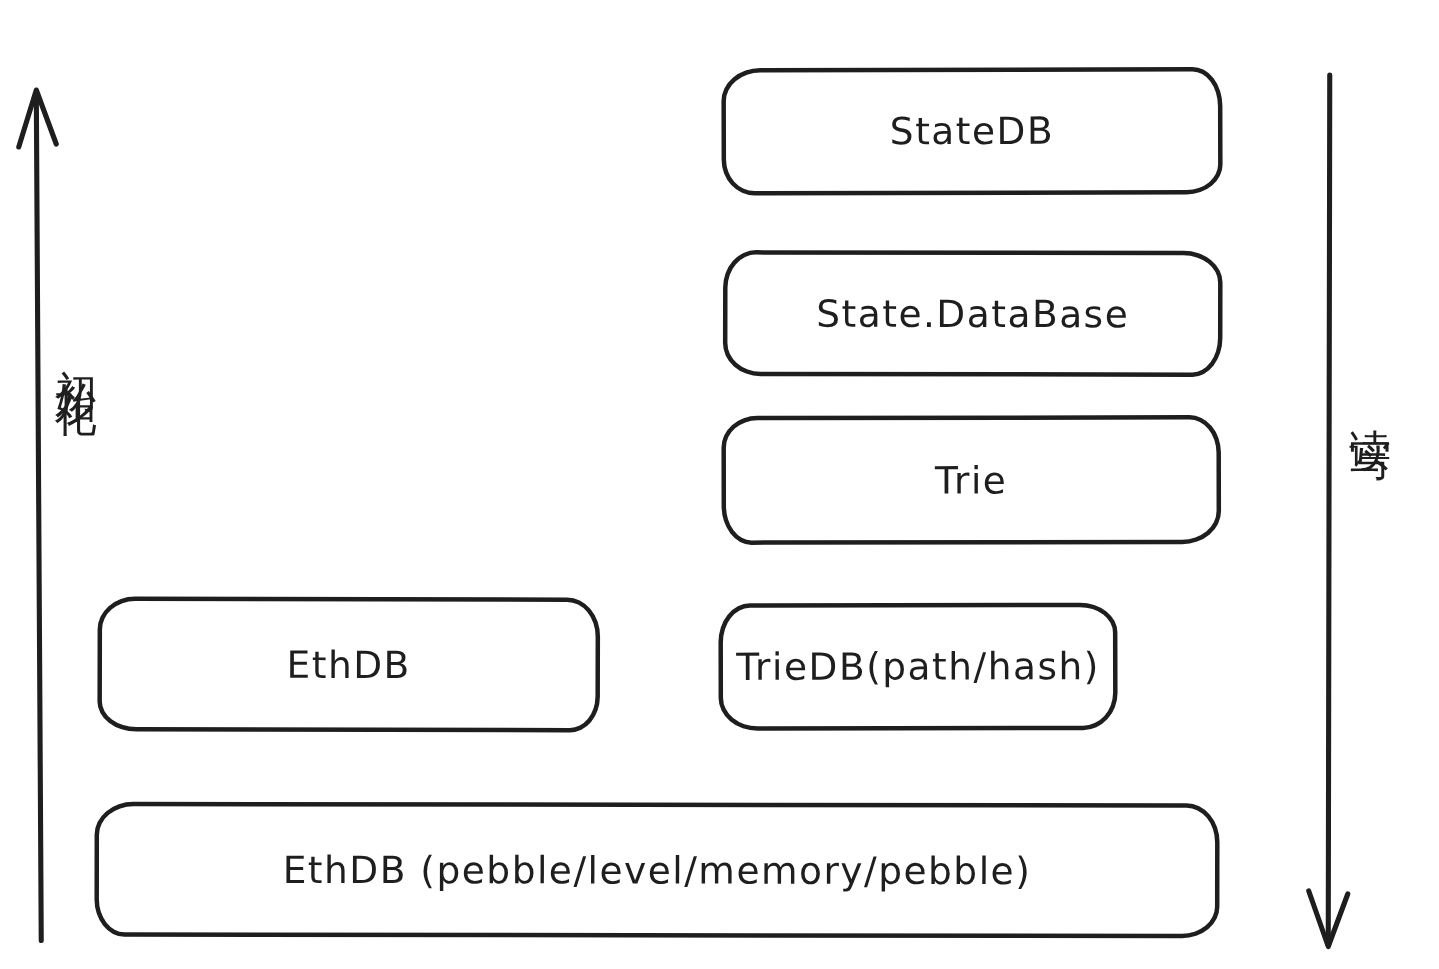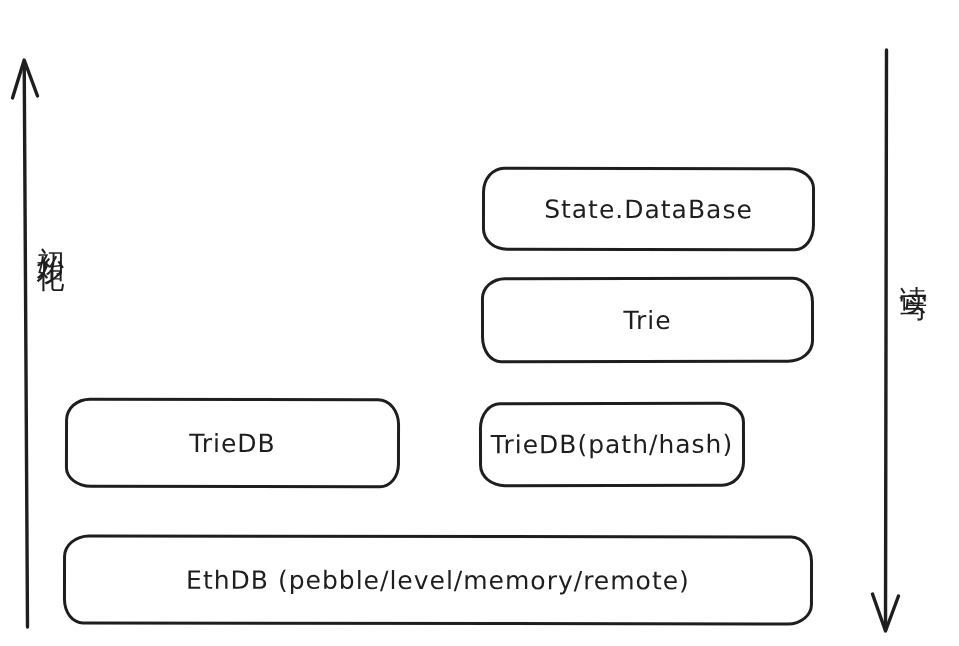--- a/index.html
+++ b/index.html
@@ -71,37 +71,40 @@
     <g>
       <path d="M27.5 627 Q24.8 340 24.2 62" stroke="#1e1e1e"></path>
       <path d="M12.5 98 L24.2 60 L37.5 96" stroke="#1e1e1e"></path>
     </g>
     <g>
       <path d="M886.5 50 Q886.2 340 885.5 630" stroke="#1e1e1e"></path>
       <path d="M872.5 594 L885.5 631 L898.5 596" stroke="#1e1e1e"></path>
     </g>
   </svg>
 
+  <div class="box b-statedb">
+    <span>StateDB</span>
+  </div>
 
   <div class="box b-statedatabase">
     <span>State.DataBase</span>
   </div>
 
   <div class="box b-trie">
     <span>Trie</span>
   </div>
 
   <div class="box b-rawdb">
-    <span>TrieDB</span>
+    <span>EthDB</span>
   </div>
 
   <div class="box b-triedb">
     <span>TrieDB(path/hash)</span>
   </div>
 
   <div class="box b-ethdb">
-    <span>EthDB (pebble/level/memory/remote)</span>
+    <span>EthDB (pebble/level/memory/pebble)</span>
   </div>
 
   <div class="vlabel vlabel-init">初始化</div>
   <div class="vlabel vlabel-rw">读写</div>
 
 </div>
 
 </body></html>

